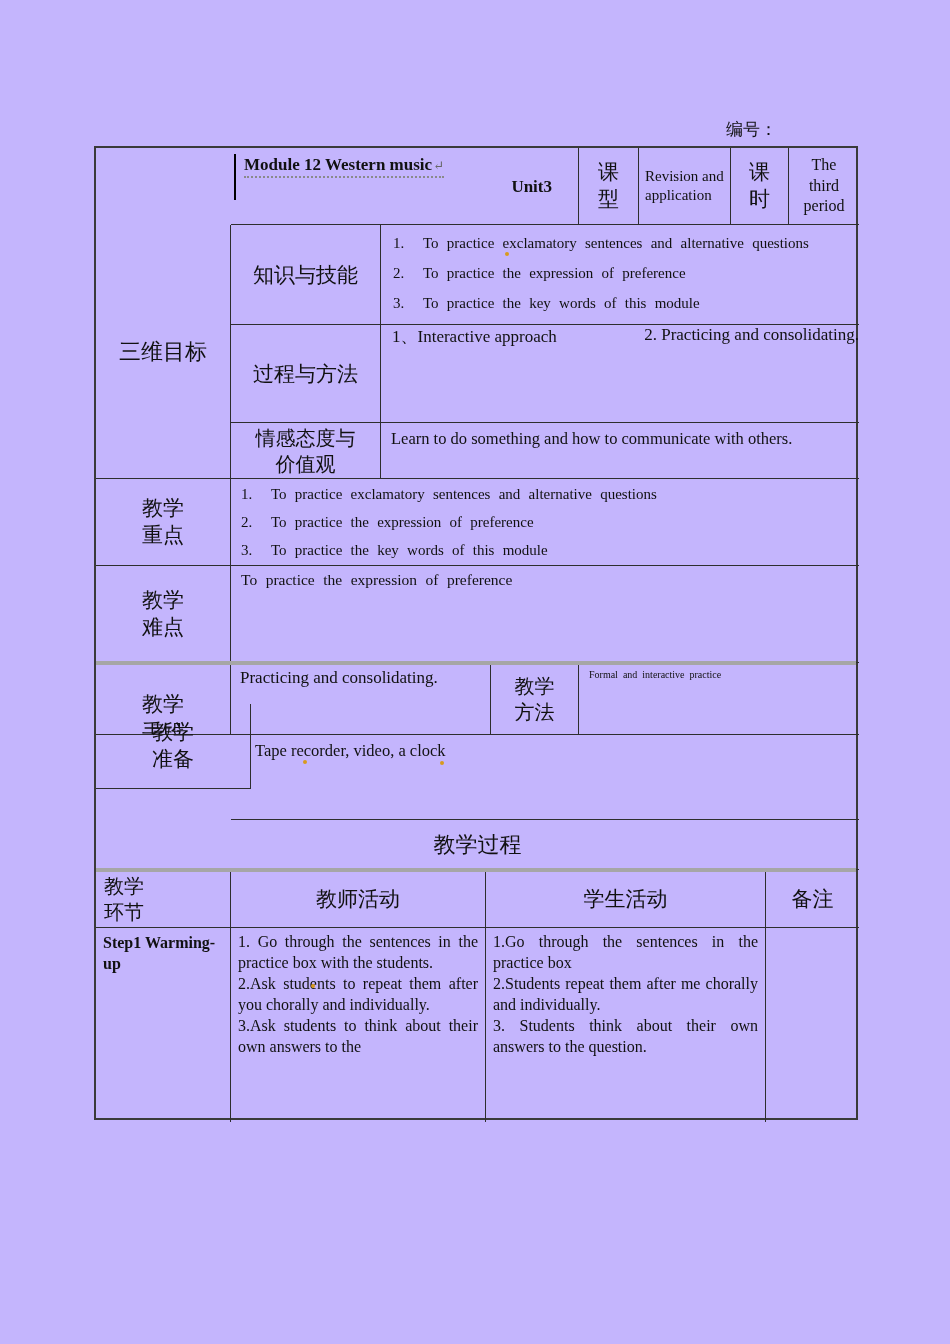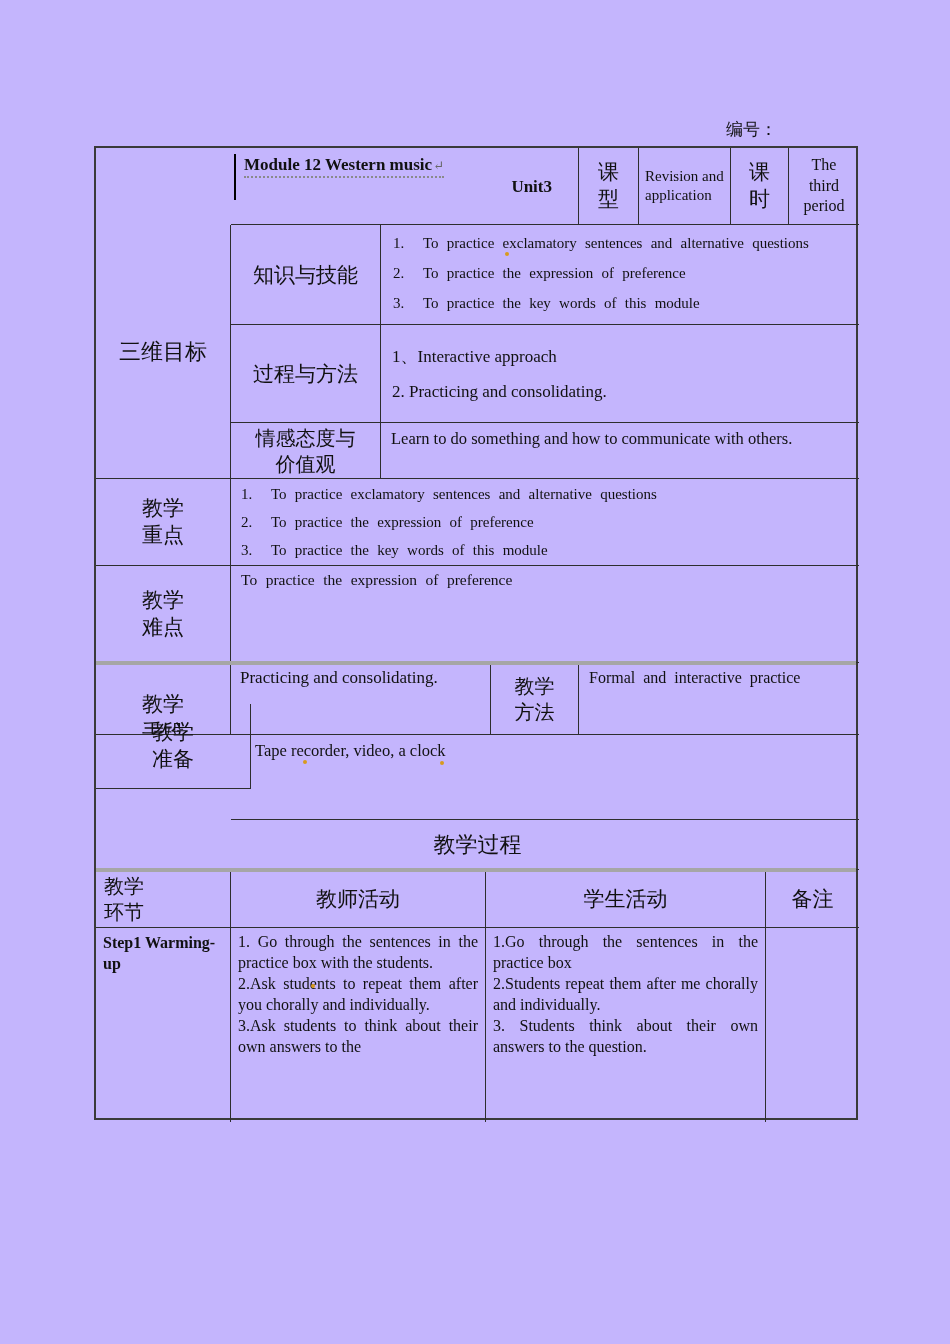--- a/index.html
+++ b/index.html
@@ -28,42 +28,42 @@
                 border-bottom:2px dotted #8a8a8a;padding-bottom:1px;}
   .ret-mark{font-weight:normal;color:#666;font-size:13px;margin-left:1px;}
   .unit{position:absolute;right:26px;top:29px;font-weight:bold;font-size:17px;}
   .course-name{position:absolute;left:8px;top:44px;font-weight:bold;font-size:22px;
                word-spacing:0.45em;margin-top:29px;}
   
   .c-goals{left:0;top:77px;width:135px;height:254px;}
   .c-knlbl{left:135px;top:77px;width:150px;height:100px;}
   .c-knval{left:285px;top:77px;width:478px;height:100px;padding:9px 6px 0 12px;}
   .c-prlbl{left:135px;top:177px;width:150px;height:98px;}
-  .c-prval{left:285px;top:177px;width:478px;height:98px;display:flex;flex-direction:column;
-           justify-content:center;gap:14px;padding-left:11px;font-size:17px;}
+  .c-prval{left:285px;top:177px;width:478px;height:98px;display:flex;flex-direction:row;
+           justify-content:space-between;gap:14px;padding-left:11px;font-size:17px;}
   .c-emlbl{left:135px;top:275px;width:150px;height:56px;}
   .c-emval{left:285px;top:275px;width:478px;height:56px;padding:5px 8px 0 10px;
            font-size:16.5px;line-height:22px;text-align:justify;}
   .enlist-item{display:flex;font-size:15px;line-height:1.25;word-spacing:0.3em;
                margin-bottom:11px;}
   .enlist-item .num{width:30px;flex-shrink:0;word-spacing:0;}
   
   .c-kplbl{left:0;top:331px;width:135px;height:87px;}
   .c-kpval{left:135px;top:331px;width:628px;height:87px;padding:6px 6px 0 10px;}
   .c-kpval .enlist-item{margin-bottom:9px;}
   
   .c-dflbl{left:0;top:418px;width:135px;height:97px;}
   .c-dfval{left:135px;top:418px;width:628px;height:97px;padding:5px 6px 0 10px;
            font-size:15.5px;word-spacing:0.3em;}
   
   .c-mnlbl{left:0;top:515px;width:135px;height:72px;}
   .c-mnval{left:135px;top:515px;width:260px;height:72px;padding:5px 4px 0 9px;font-size:17px;}
   .c-mmlbl{left:395px;top:515px;width:88px;height:72px;}
   .c-mmval{left:483px;top:515px;width:280px;height:72px;padding:6px 4px 0 10px;
-           font-size:16px;word-spacing:0.25em;}
+           font-size:10px;word-spacing:0.25em;}
   
   .c-pplbl{left:0;top:556px;width:155px;height:85px;}
   .c-ppval{left:135px;top:587px;width:628px;height:85px;padding:6px 4px 0 24px;font-size:16.5px;}
   
   .c-proc{left:0;top:672px;width:763px;height:50px;}
   .c-hstep{left:0;top:722px;width:135px;height:58px;display:flex;align-items:center;
            padding-left:8px;}
   .c-hteacher{left:135px;top:722px;width:255px;height:58px;}
   .c-hstudent{left:390px;top:722px;width:280px;height:58px;}
   .c-hnote{left:670px;top:722px;width:93px;height:58px;}

